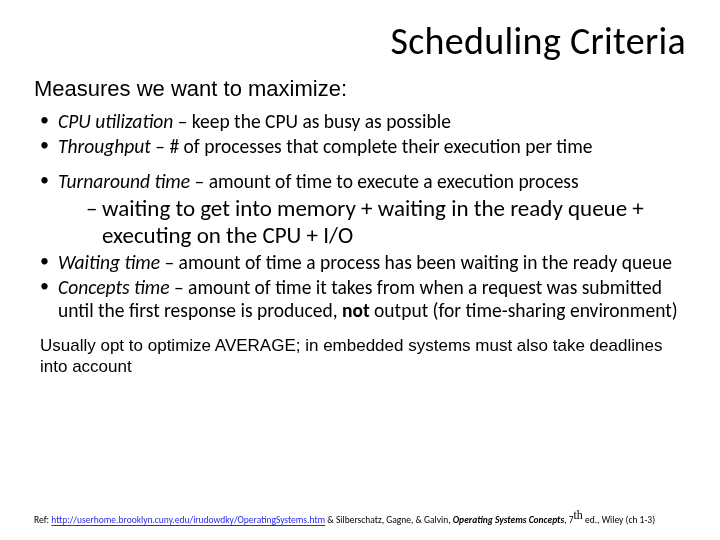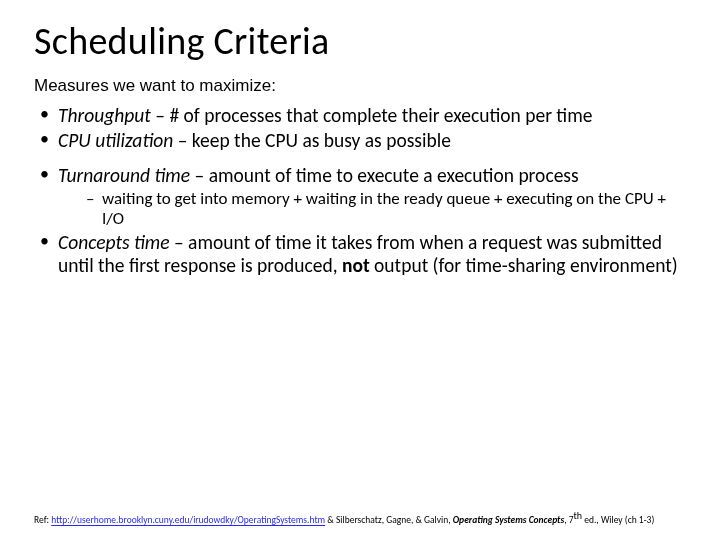--- a/index.html
+++ b/index.html
@@ -1,59 +1,63 @@
 <!DOCTYPE html>
 <html><head>
 <meta charset="utf-8">
 <style>
   * { box-sizing: border-box; margin: 0; padding: 0; }
   html, body { width: 720px; height: 540px; background: #fff; font-family: Calibri, "Segoe UI", Arial, sans-serif; color: #000; overflow: hidden; }
   .slide { width: 720px; height: 540px; padding: 18px 34px 10px 34px; position: relative; }
-  .title { font-size: 38px; text-align: left; margin-bottom: 12px; letter-spacing: 0.3px; font-weight: 400; }
-  .section-label { font-family: Arial, sans-serif; font-size: 17px; font-weight: 400; margin: 6px 0 8px 0; }
+  .title { font-size: 38px; text-align: right; margin-bottom: 12px; letter-spacing: 0.3px; font-weight: 400; }
+  .section-label { font-family: Arial, sans-serif; font-size: 22px; font-weight: 400; margin: 6px 0 8px 0; }
   ul.top { list-style: none; margin-left: 6px; margin-bottom: 12px; }
   ul.top > li { font-size: 19.5px; line-height: 1.18; margin-bottom: 2px; padding-left: 18px; position: relative; }
   ul.top > li::before { content: "•"; position: absolute; left: 0; top: 0; font-size: 18px; }
   ul.sub { list-style: none; margin-left: 28px; margin-top: 2px; margin-bottom: 2px; }
-  ul.sub > li { font-size: 17px; line-height: 1.18; padding-left: 16px; position: relative; }
+  ul.sub > li { font-size: 23px; line-height: 1.18; padding-left: 16px; position: relative; }
   ul.sub > li::before { content: "–"; position: absolute; left: 0; top: 0; }
   .term { font-style: italic; }
   .footer-note { font-family: Arial, sans-serif; font-size: 17px; margin: 14px 4px 0 6px; line-height: 1.22; }
   .ref { position: absolute; left: 34px; bottom: 14px; font-size: 9.5px; line-height: 1.1; }
   .ref a { color: #2a2aee; text-decoration: underline; }
   .ref .ital { font-style: italic; font-weight: bold; }
-  .sup { font-size: 10px; vertical-align: super; }
+  .sup { font-size: 12px; vertical-align: super; font-family: Liberation Serif, serif; }
 </style>
 </head>
 <body>
 
 <div class="slide">
 
   <h1 class="title">Scheduling Criteria</h1>
 
   <div class="section-label">Measures we want to maximize:</div>
   <ul class="top">
     <li>
-      <span class="term">Throughput</span><span> – # of processes that complete their execution per time</span>
+      <span class="term">CPU utilization</span><span> – keep the CPU as busy as possible</span>
     </li>
     <li>
-      <span class="term">CPU utilization</span><span> – keep the CPU as busy as possible</span>
+      <span class="term">Throughput</span><span> – # of processes that complete their execution per time</span>
     </li>
   </ul>
 
   <ul class="top">
     <li>
       <span class="term">Turnaround time</span><span> – amount of time to execute a execution process</span>
       <ul class="sub">
         <li>waiting to get into memory + waiting in the ready queue + executing on the CPU + I/O</li>
       </ul>
     </li>
     <li>
+      <span class="term">Waiting time</span><span> – amount of time a process has been waiting in the ready queue</span>
+    </li>
+    <li>
       <span class="term">Concepts time</span><span> – amount of time it takes from when a request was submitted until the first response is produced, </span><b>not</b><span> output  (for time-sharing environment)</span>
     </li>
   </ul>
 
+  <div class="footer-note">Usually opt to optimize AVERAGE; in embedded systems must also take deadlines into account</div>
 
   <div class="ref">
     <span>Ref: </span><a href="#">http://userhome.brooklyn.cuny.edu/irudowdky/OperatingSystems.htm</a><span>  &amp; Silberschatz, Gagne, &amp; Galvin, </span><span class="ital">Operating Systems Concepts</span><span>, 7</span><span class="sup">th</span><span> ed., Wiley (ch 1-3)</span>
   </div>
 
 </div>
 
 </body></html>

